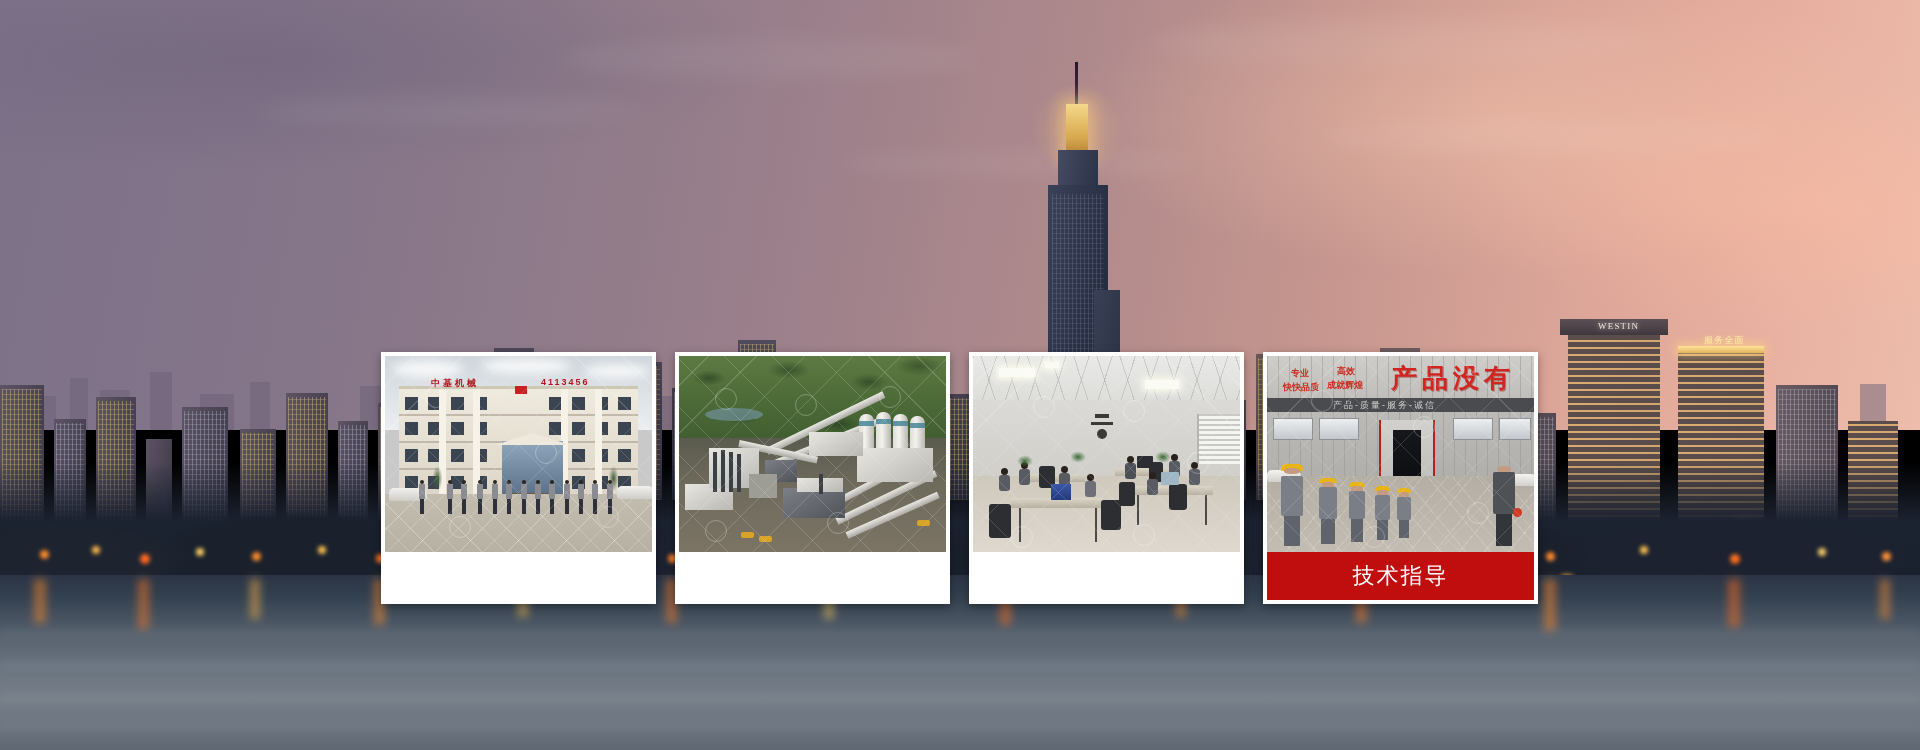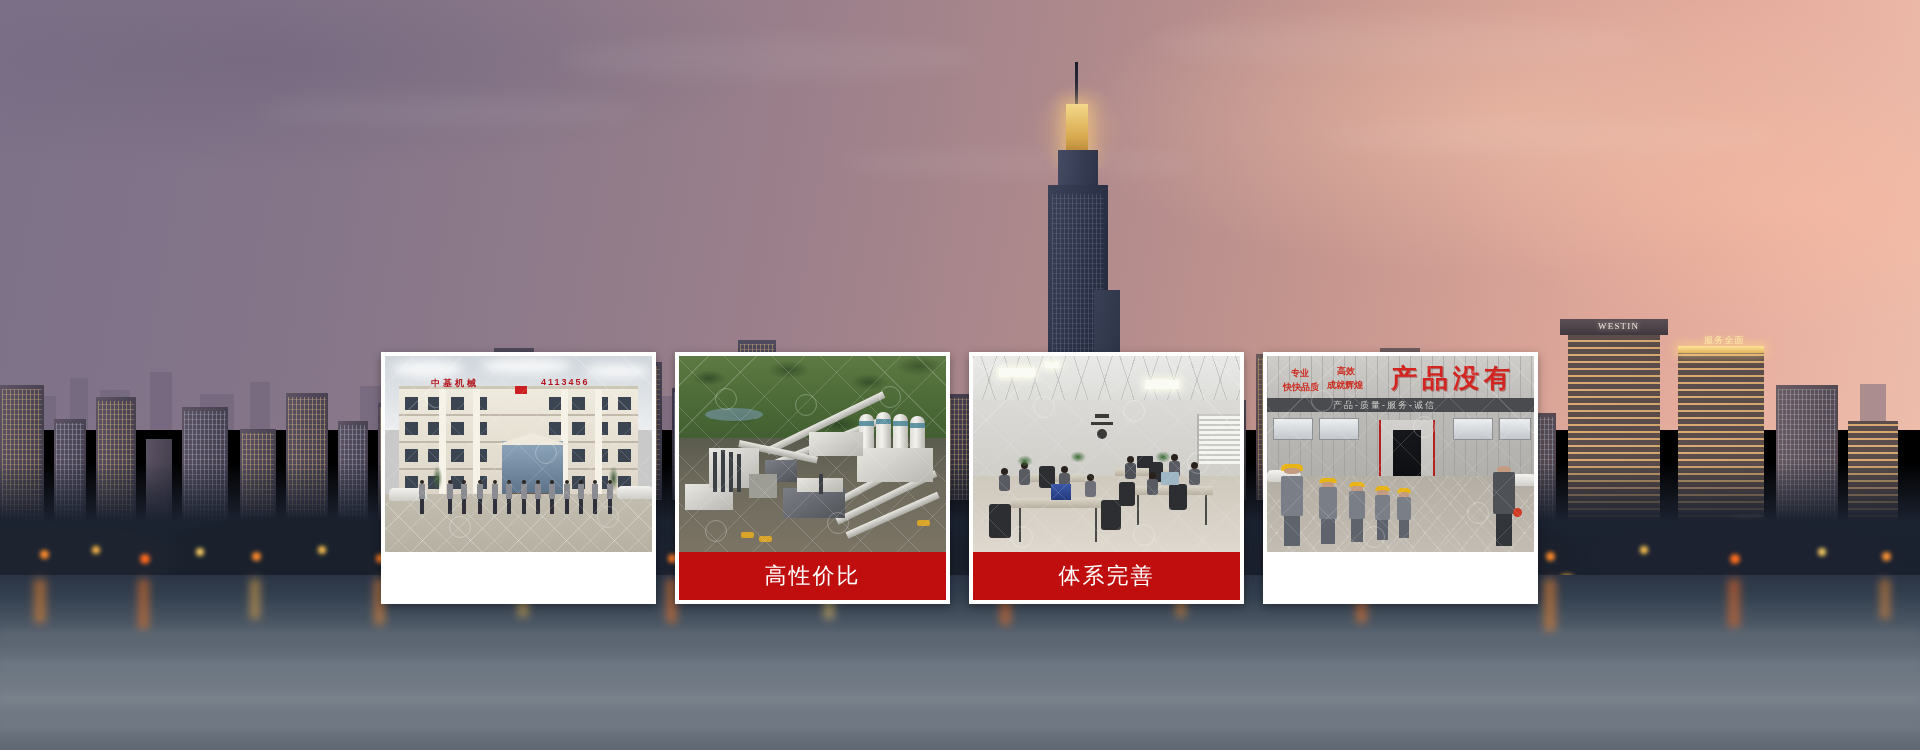--- a/index.html
+++ b/index.html
@@ -741,21 +741,20 @@
         <div class="p2-veh" style="left:80px;top:180px;"></div>
         <div class="p2-veh" style="left:238px;top:164px;"></div>
         <div class="wm">
           <i style="left:36px;top:32px;"></i>
             <i style="left:116px;top:38px;"></i>
           <i style="left:200px;top:30px;"></i>
             <i style="left:26px;top:164px;"></i>
           <i style="left:148px;top:156px;"></i>
         </div>
       </div>
-      <div class="label">高性价比</div>
     </div>
 
     <div class="card">
       <div class="photo">
         <div class="p3-ceil"></div>
         <div class="p3-panel" style="left:26px;top:12px;width:36px;height:9px;"></div>
         <div class="p3-panel" style="left:172px;top:24px;width:34px;height:9px;"></div>
         <div class="p3-panel" style="left:72px;top:6px;width:14px;height:6px;"></div>
         <div class="p3-wall"></div>
         <div class="p3-wallart">
@@ -822,21 +821,20 @@
         <div class="p3-plant" style="left:92px;top:92px;width:26px;height:18px;"></div>
         <div class="p3-plant" style="left:178px;top:92px;width:24px;height:18px;"></div>
         <div class="wm">
           <i style="left:60px;top:40px;"></i>
             <i style="left:150px;top:44px;"></i>
           <i style="left:214px;top:96px;"></i>
             <i style="left:38px;top:170px;"></i>
           <i style="left:160px;top:168px;"></i>
         </div>
       </div>
-      <div class="label">体系完善</div>
     </div>
 
     <div class="card">
       <div class="photo">
         <div class="p4-bldg"></div>
         <div class="p4-bigsign">产品没有</div>
         <div class="p4-smsign" style="left:24px;top:12px;">专业</div>
         <div class="p4-smsign" style="left:16px;top:26px;">快快品质</div>
         <div class="p4-smsign" style="left:70px;top:10px;">高效</div>
         <div class="p4-smsign" style="left:60px;top:24px;">成就辉煌</div>
@@ -888,16 +886,17 @@
           <div class="legs" style="top:48px;height:32px;"></div>
         </div>
         <div class="p4-helmet" style="left:246px;top:152px;"></div>
         <div class="wm">
           <i style="left:44px;top:34px;"></i>
             <i style="left:146px;top:60px;"></i>
           <i style="left:200px;top:146px;"></i>
             <i style="left:96px;top:170px;"></i>
         </div>
       </div>
+      <div class="label">技术指导</div>
     </div>
 
   </div>
 </div>
 
 </body></html>

